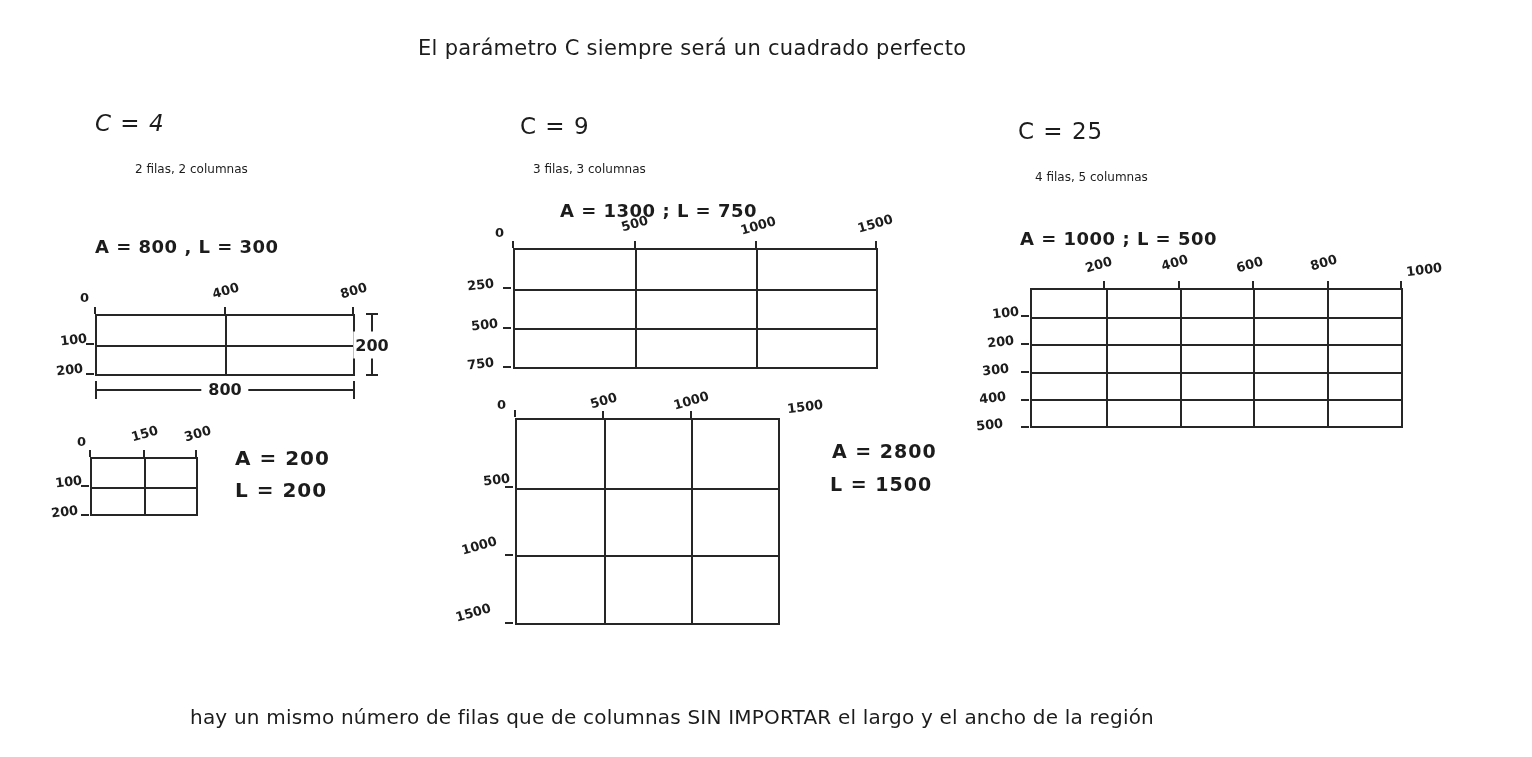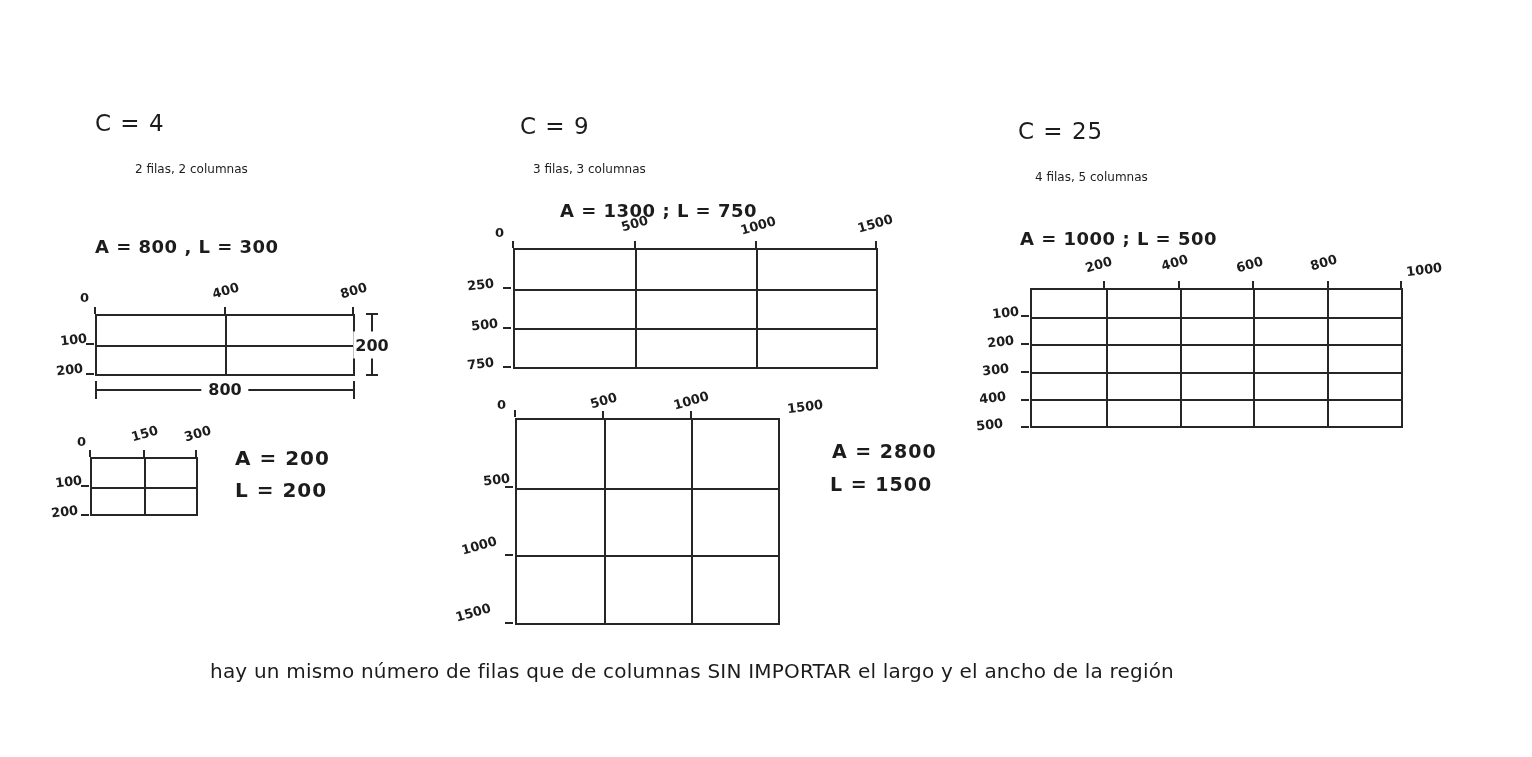--- a/index.html
+++ b/index.html
@@ -24,22 +24,23 @@
   .ymark{position:absolute;width:8px;height:2px;background:#262626;}
   .bar-v{position:absolute;width:2px;background:#262626;}
   .bar-h{position:absolute;height:2px;background:#262626;}
   .bracelabel{position:absolute;background:#fff;font-size:16px;font-weight:700;padding:0 7px;}
 </style>
 </head>
 <body>
 
 <div id="canvas">
 
+  <div class="abs title" style="left:418px;top:36px;">El parámetro C siempre será un cuadrado perfecto</div>
 
-  <div class="abs clabel" style="left:95px;top:110px;">C = 4</div>
+  <div class="abs clabel" style="left:95px;top:110px;font-style:italic;">C = 4</div>
   <div class="abs subtitle" style="left:135px;top:162px;">2 filas, 2 columnas</div>
   <div class="abs caption" style="left:95px;top:236px;">A = 800  ,   L = 300</div>
 
   <div class="gridbox" style="left:95px;top:314px;width:260px;height:62px;">
     <div class="vl" style="left:50%;"></div>
     <div class="hl" style="top:50%;"></div>
   </div>
   <div class="xmark" style="left:94px;top:307px;"></div>
   <div class="xmark" style="left:224px;top:307px;"></div>
   <div class="xmark" style="left:352px;top:307px;"></div>
@@ -157,15 +158,15 @@
   <div class="ymark" style="left:1021px;top:343px;"></div>
   <div class="ymark" style="left:1021px;top:371px;"></div>
   <div class="ymark" style="left:1021px;top:399px;"></div>
   <div class="ymark" style="left:1021px;top:426px;"></div>
   <span class="abs tick rots" style="left:992px;top:305px;">100</span>
   <span class="abs tick rots" style="left:987px;top:334px;">200</span>
   <span class="abs tick rots" style="left:982px;top:362px;">300</span>
   <span class="abs tick rots" style="left:979px;top:390px;">400</span>
   <span class="abs tick rots" style="left:976px;top:417px;">500</span>
 
-  <div class="abs footer" style="left:190px;top:659px;margin-left:20px;">hay un mismo número de filas que de columnas SIN IMPORTAR el largo y el ancho de la región</div>
+  <div class="abs footer" style="left:190px;top:705px;">hay un mismo número de filas que de columnas SIN IMPORTAR el largo y el ancho de la región</div>
 
 </div>
 
 </body></html>

